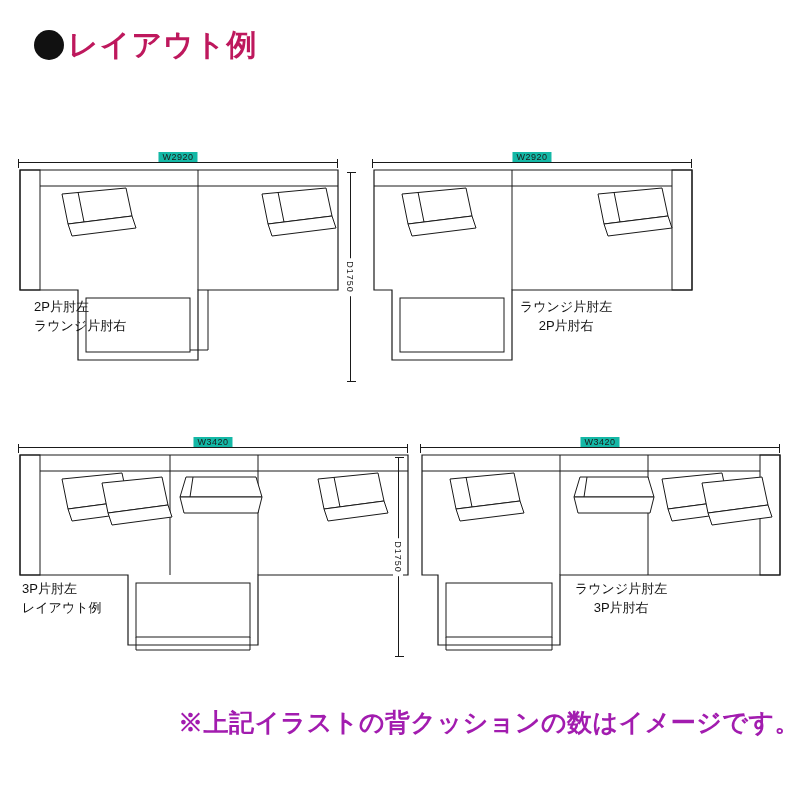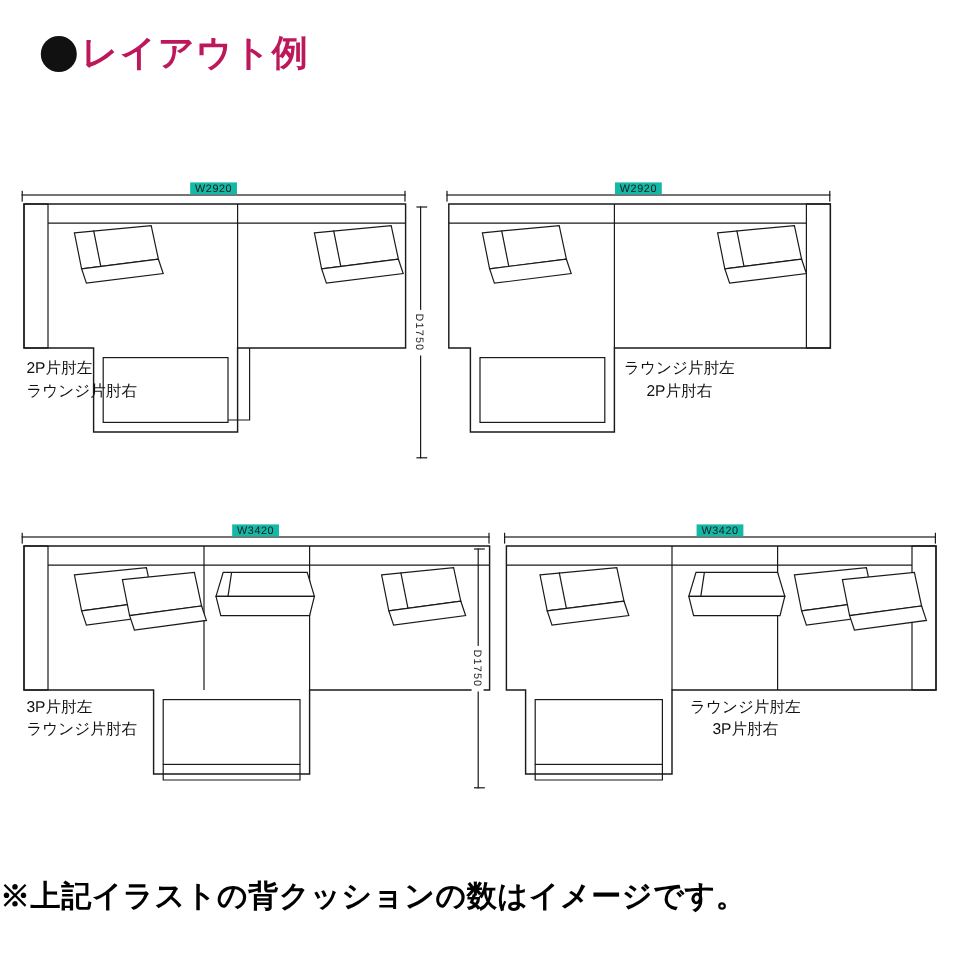--- a/index.html
+++ b/index.html
@@ -118,25 +118,25 @@
   }
   .caption.right-align {
     text-align: center;
   }
 
   
   .footnote {
     position: absolute;
     left: 0;
     right: 0;
-    top: 730px;
-    text-align: left;
+    top: 706px;
+    text-align: right;
     font-size: 25px;
     font-weight: bold;
-    color: #000000;
+    color: #a21caf;
     letter-spacing: 0.5px;
   }
 
   svg { display: block; }
   .sofa-outline {
     fill: #ffffff;
     stroke: #1a1a1a;
     stroke-width: 1.2;
   }
   .sofa-inner {
@@ -184,21 +184,21 @@
         <line class="sofa-inner" x1="60" y1="42" x2="66" y2="72"></line>
       </g>
 
       <g>
         <polygon class="cushion" points="244,44 308,38 314,66 250,74"></polygon>
         <polygon class="cushion" points="250,74 314,66 318,78 254,86"></polygon>
         <line class="sofa-inner" x1="260" y1="42" x2="266" y2="72"></line>
       </g>
     </svg>
 
-    <div class="caption" style="left:4px; top:148px;">2P片肘左
+    <div class="caption" style="left:16px; top:148px;">2P片肘左
 ラウンジ片肘右</div>
   </div>
 
   <div class="quad" style="left:372px; top:150px; width:340px; height:240px;">
 
     <div class="dimline-h" style="left:0px; top:12px; width:320px;"></div>
     <div class="dimlabel-h" style="left:160px; top:12px;">W2920</div>
 
     <svg width="340" height="230" viewBox="0 0 340 230">
       <path class="sofa-outline" d="M2,20 L320,20 L320,140 L140,140 L140,210 L20,210 L20,140 L2,140 Z"></path>
@@ -253,21 +253,21 @@
       </g>
 
       <g>
         <polygon class="cushion" points="300,44 360,38 366,66 306,74"></polygon>
         <polygon class="cushion" points="306,74 366,66 370,78 310,86"></polygon>
         <line class="sofa-inner" x1="316" y1="42" x2="322" y2="72"></line>
       </g>
     </svg>
 
     <div class="caption" style="left:4px; top:145px;">3P片肘左
-ラウンジ片肘右</div>
+レイアウト例</div>
   </div>
 
   <div class="quad" style="left:420px; top:435px; width:370px; height:250px;">
 
     <div class="dimline-h" style="left:0px; top:12px; width:360px;"></div>
     <div class="dimlabel-h" style="left:180px; top:12px;">W3420</div>
 
     <svg width="370" height="225" viewBox="0 0 370 225">
       <path class="sofa-outline" d="M2,20 L360,20 L360,140 L140,140 L140,210 L18,210 L18,140 L2,140 Z"></path>
       <rect class="sofa-inner" x="340" y="20" width="20" height="120"></rect>

